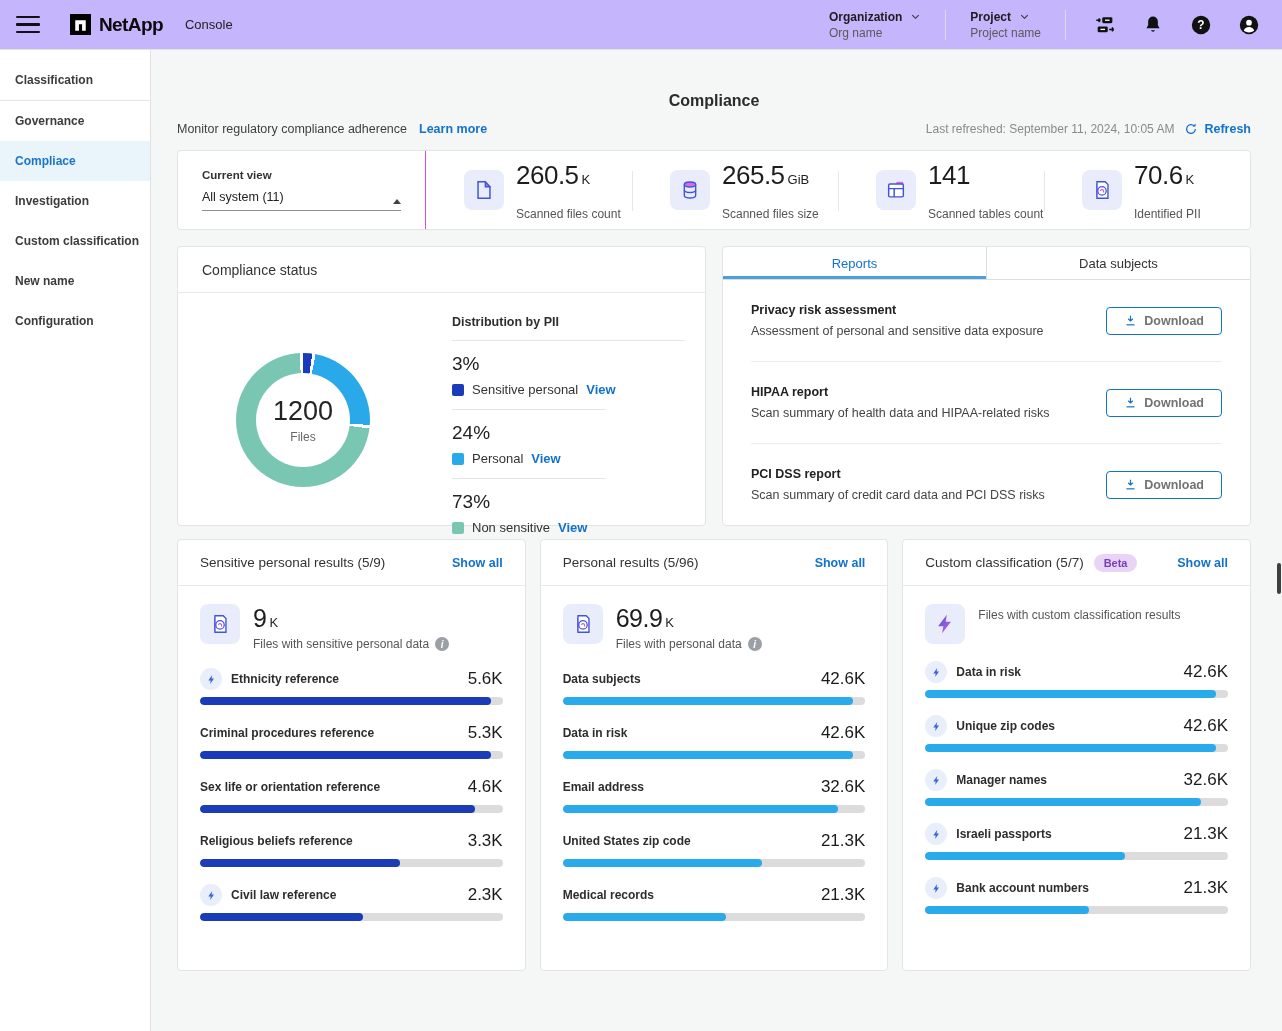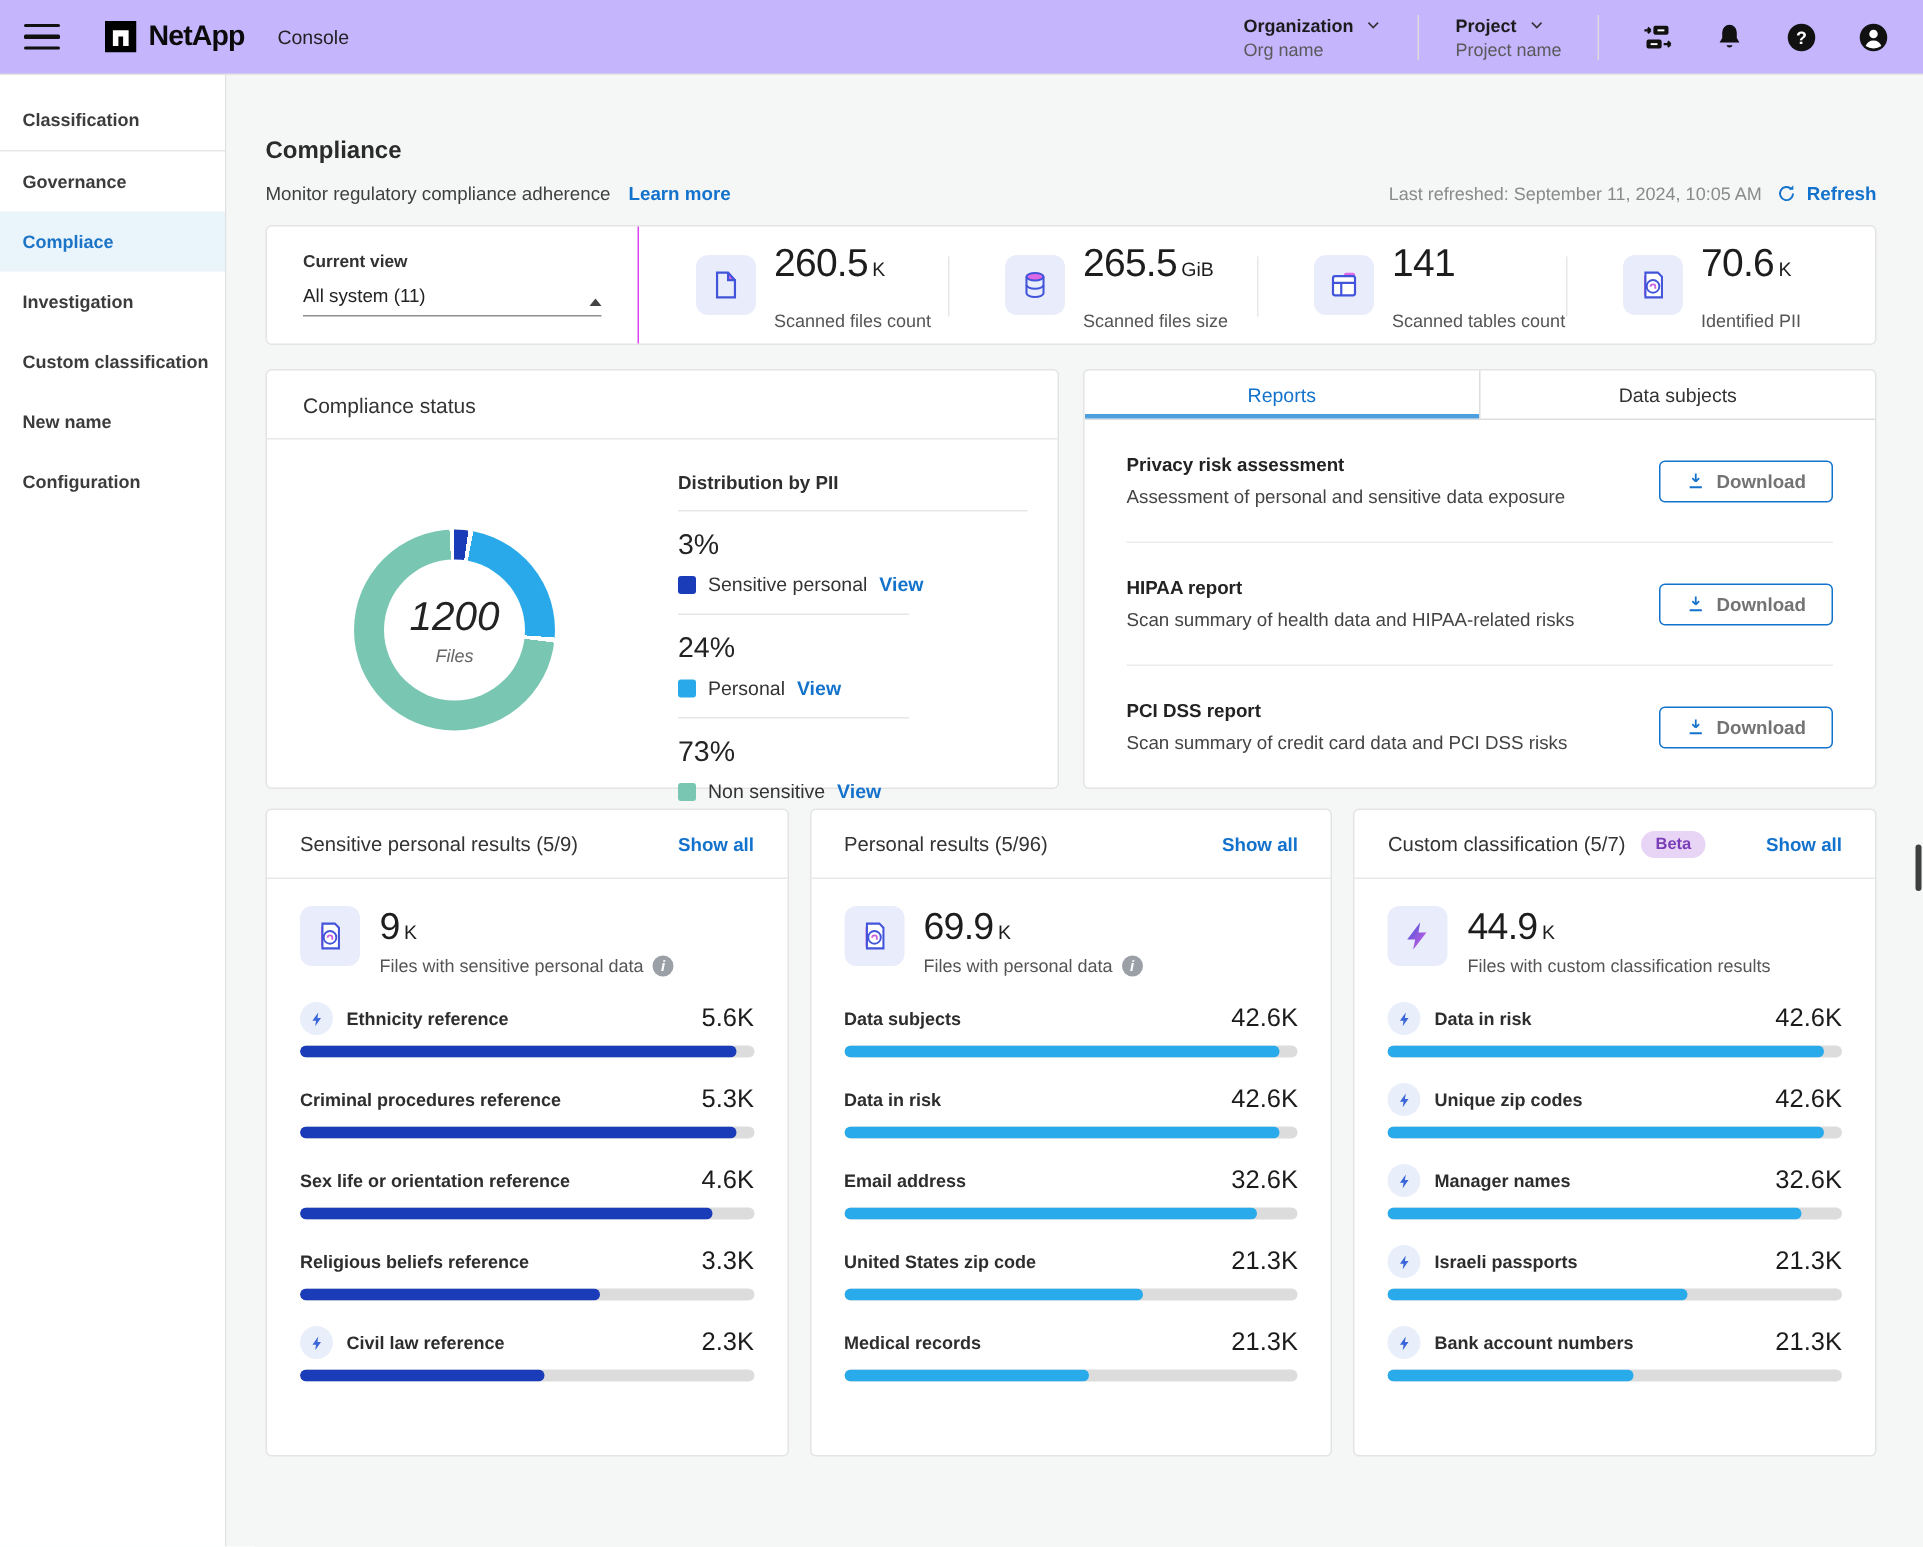--- a/index.html
+++ b/index.html
@@ -26,21 +26,21 @@
   .shell { display:flex; height:981px; }
   .sidebar { width:151px; background:#fff; border-right:1px solid #e0e0e0; padding-top:10px; flex:none; }
   .nav-item { font-size:12px; font-weight:600; color:#3c3c3c; padding:13px 0 13px 15px; cursor:pointer; }
   .nav-item.active { background:#eaf4fb; color:#1b74c6; }
   .nav-divider { height:1px; background:#e6e6e6; }
 
   .main { flex:1; background:#f5f6f6; padding:0 31px 0 26px; overflow:hidden; }
 
   
   .page-head { margin-top:42px; }
-  .page-title { font-size:16px; font-weight:700; color:#2b2b2b; }
+  .page-title { font-size:16px; font-weight:700; color:#2b2b2b;text-align:center; }
   .page-sub-row { margin-top:12px; display:flex; align-items:center; }
   .page-sub { font-size:12.5px; color:#3f3f3f; }
   .link { color:#1272cc; font-weight:600; font-size:12.5px; cursor:pointer; text-decoration:none; }
   .learn-more { margin-left:12px; }
   .refreshed { margin-left:auto; display:flex; align-items:center; gap:10px; }
   .refreshed-text { font-size:12px; color:#8a8a8a; }
   .refresh-btn { display:flex; align-items:center; gap:6px; cursor:pointer; }
 
   .card { background:#fff; border:1px solid #e4e4e4; border-radius:4px; }
 
@@ -278,21 +278,21 @@
           <div class="stat-label">Identified PII</div>
         </div>
       </div>
     </div>
 
     <div class="row2">
       <div class="card compliance-card">
         <div class="card-head">Compliance status</div>
         <div class="compliance-body">
           <div class="donut-zone">
-            <div class="donut" style="background: conic-gradient(rgb(26, 60, 184) 0%, rgb(26, 60, 184) 2.2%, rgb(255, 255, 255) 2.2%, rgb(255, 255, 255) 3%, rgb(41, 169, 234) 3%, rgb(41, 169, 234) 26.2%, rgb(255, 255, 255) 26.2%, rgb(255, 255, 255) 27%, rgb(121, 198, 178) 27%, rgb(121, 198, 178) 99.2%, rgb(255, 255, 255) 99.2%, rgb(255, 255, 255) 100%); font-style: italic;">
+            <div class="donut" style="background: conic-gradient(rgb(26, 60, 184) 0%, rgb(26, 60, 184) 2.2%, rgb(255, 255, 255) 2.2%, rgb(255, 255, 255) 3%, rgb(41, 169, 234) 3%, rgb(41, 169, 234) 26.2%, rgb(255, 255, 255) 26.2%, rgb(255, 255, 255) 27%, rgb(121, 198, 178) 27%, rgb(121, 198, 178) 99.2%, rgb(255, 255, 255) 99.2%, rgb(255, 255, 255) 100%);">
               <div class="donut-center">
                 <span class="donut-num">1200</span>
                 <span class="donut-label">Files</span>
               </div>
             </div>
           </div>
           <div class="dist">
             <div class="dist-title">Distribution by PII</div>
             <div class="dist-hr"></div>
 
@@ -555,21 +555,20 @@
                   <defs>
                     <linearGradient id="boltg" x1="0" y1="0" x2="1" y2="1">
                       <stop offset="0" stop-color="#4254d9"></stop>
                       <stop offset="1" stop-color="#d85fe3"></stop>
                     </linearGradient>
                   </defs>
                   <path d="M14 2 4.5 14.5h5.8L8.8 22l9.7-12.5h-5.8z" fill="url(#boltg)"></path>
                 </svg>
             </div>
             <div>
-              <div><span class="total-num">44.9</span><span class="total-unit">K</span></div>
               <div class="total-label">
                   <span>Files with custom classification results</span>
                 </div>
             </div>
           </div>
 
           <div class="ritem">
             <div class="ritem-top">
               <span class="bolt-circle">
                   <svg width="11" height="11" viewBox="0 0 24 24">

